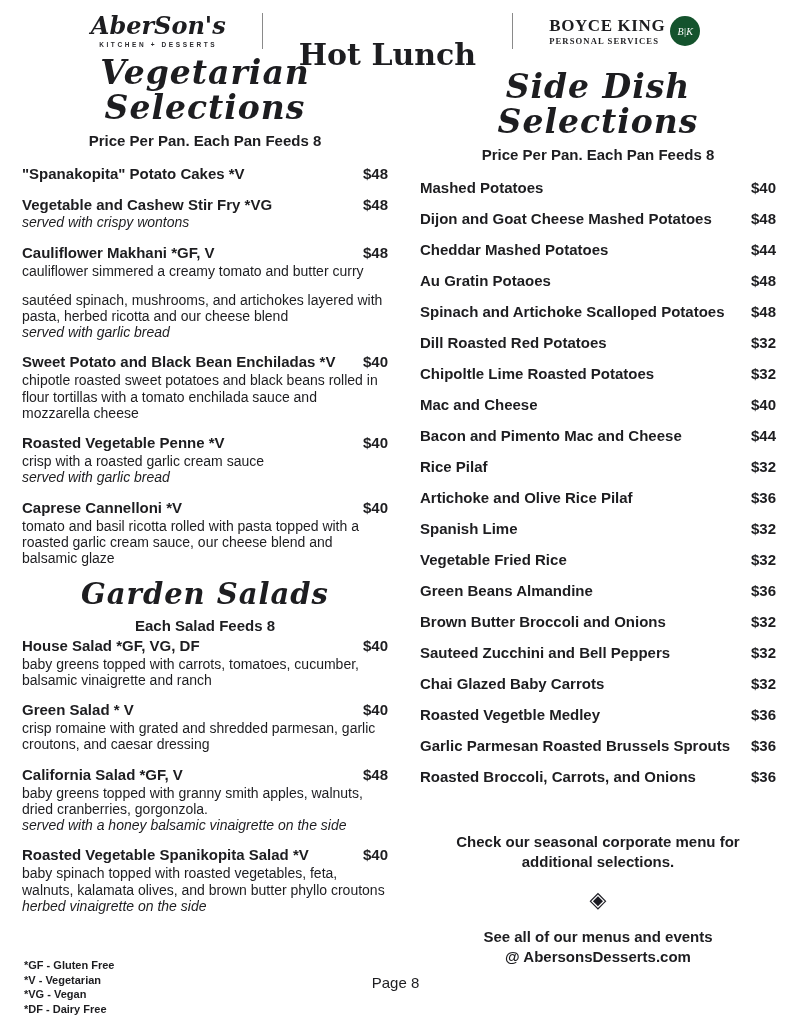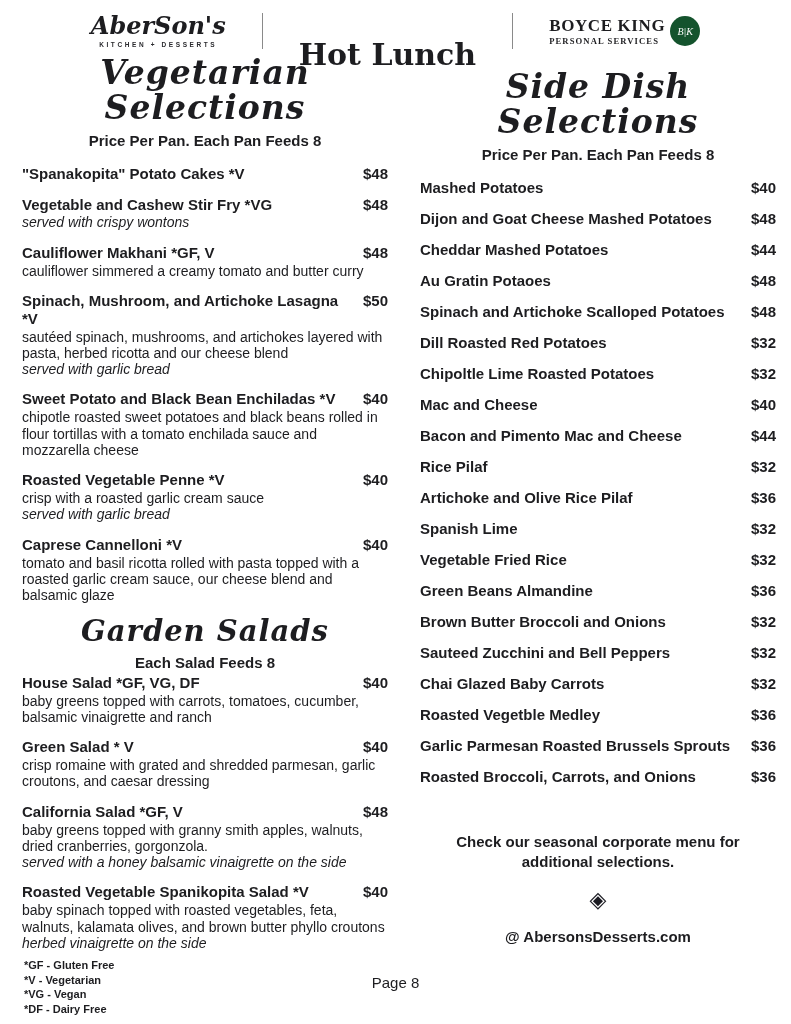--- a/index.html
+++ b/index.html
@@ -101,24 +101,20 @@
         <div class="item">
           <div class="item-line">
             <span class="item-name">Cauliflower Makhani *GF, V</span>
             <span class="item-price">$48</span>
           </div>
           <div class="item-desc">cauliflower simmered a creamy tomato and butter curry</div>
 
         </div>
 
         <div class="item">
-          <div class="item-line">
-            <span class="item-name">Spinach, Mushroom, and Artichoke Lasagna *V</span>
-            <span class="item-price">$50</span>
-          </div>
           <div class="item-desc">sautéed spinach, mushrooms, and artichokes layered with pasta, herbed ricotta and our cheese blend</div>
           <div class="item-note">served with garlic bread</div>
         </div>
 
         <div class="item">
           <div class="item-line">
             <span class="item-name">Sweet Potato and Black Bean Enchiladas *V</span>
             <span class="item-price">$40</span>
           </div>
           <div class="item-desc">chipotle roasted sweet potatoes and black beans rolled in flour tortillas with a tomato enchilada sauce and mozzarella cheese</div>
@@ -292,20 +288,21 @@
 
         <div class="side-row">
           <span class="side-name">Roasted Broccoli, Carrots, and Onions</span>
           <span class="side-price">$36</span>
         </div>
       </div>
 
     <div class="footer-note">Check our seasonal corporate menu for additional selections.</div>
     <div class="ornament">◈</div>
     <div class="promo">
+      <div>See all of our menus and events</div>
       <div>@ AbersonsDesserts.com</div>
     </div>
   </div>
 
   <div class="legend">
 
       <div>*GF - Gluten Free</div>
 
       <div>*V - Vegetarian</div>
 

